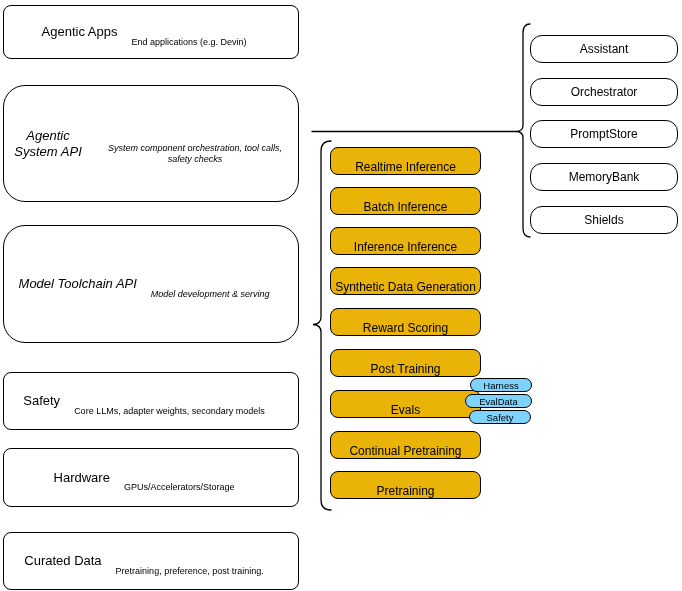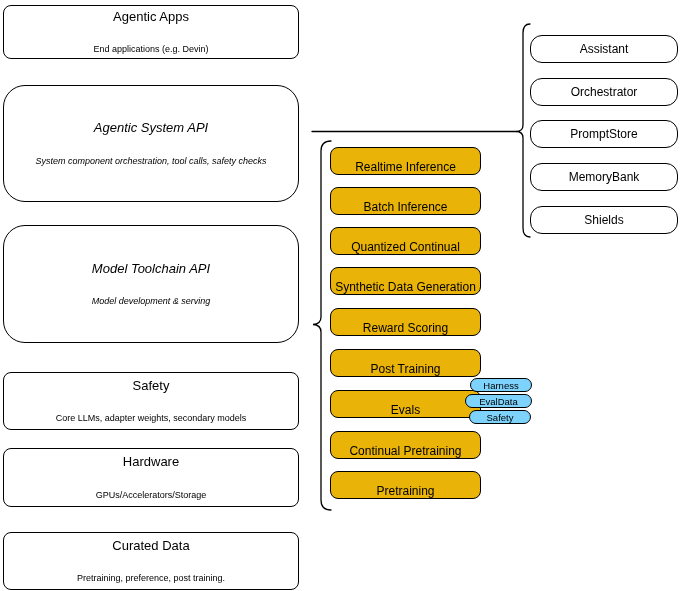--- a/index.html
+++ b/index.html
@@ -23,21 +23,20 @@
     z-index: 1;
   }
   .box {
     position: absolute;
     left: 3px;
     width: 296px;
     box-sizing: border-box;
     border: 1.3px solid #000000;
     background: #ffffff;
     display: flex;
-    flex-direction: column;
     align-items: center;
     justify-content: center;
     text-align: center;
     z-index: 2;
   }
   .box.small { border-radius: 8px; }
   .box.big   { border-radius: 22px; font-style: italic; }
   .box .title { font-size: 13px; line-height: 1.2; }
   .box .subtitle { font-size: 9px; line-height: 1.2; margin-top: 20px; padding: 0 14px; }
   .mbox {
@@ -124,21 +123,21 @@
     <div class="subtitle">Pretraining, preference, post training.</div>
   </div>
 
   <div class="mbox" style="top:147px">
     <span>Realtime Inference</span>
   </div>
   <div class="mbox" style="top:187px">
     <span>Batch Inference</span>
   </div>
   <div class="mbox" style="top:227px">
-    <span>Quantized Continual</span>
+    <span>Inference Inference</span>
   </div>
   <div class="mbox" style="top:267px">
     <span>Synthetic Data Generation</span>
   </div>
   <div class="mbox" style="top:308px">
     <span>Reward Scoring</span>
   </div>
   <div class="mbox" style="top:349px">
     <span>Post Training</span>
   </div>

